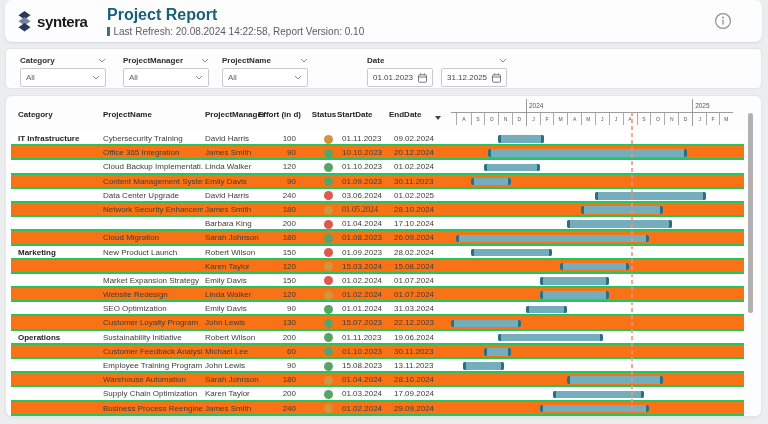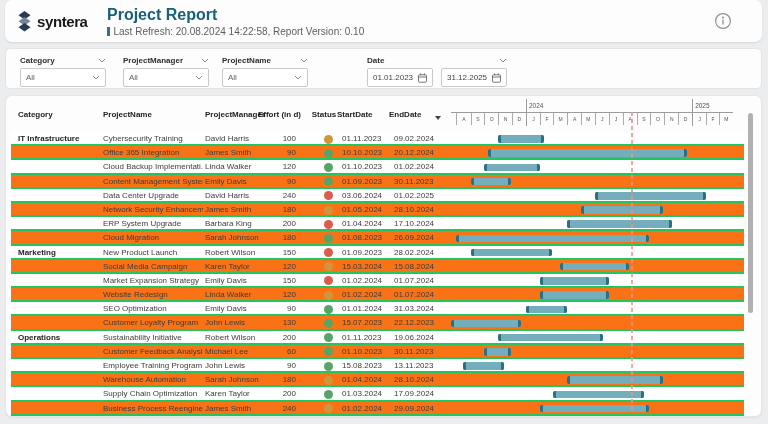--- a/index.html
+++ b/index.html
@@ -321,32 +321,31 @@
             <div class="bar-cap r" style="background: rgb(42, 112, 132);"></div>
           </div>
         </div>
       </div>
       <div class="row alt">
         <div class="cell cat" style="left: 7px; width: 84px;"></div>
         <div class="cell" style="left: 92px; width: 100px;">Network Security Enhancem...</div>
         <div class="cell" style="left: 194px; width: 58px;">James Smith</div>
         <div class="cell num" style="left: 247px; width: 38px;">180</div>
         <div class="status-dot" style="left: 313px; background: rgb(210, 149, 60);"></div>
-        <div class="cell" style="left: 331px; width: 50px;">01.05.2024</div>
+        <div class="cell" style="left: 331px; width: 50px; font-family: Liberation Serif, serif;">01.05.2024</div>
         <div class="cell" style="left: 383px; width: 50px;">28.10.2024</div>
         <div class="lane" style="left: 440px; width: 282px;">
           <div class="bar" style="left: 46.0548%; width: 28.9855%; background: rgb(116, 174, 188);">
             <div class="bar-cap l" style="background: rgb(42, 112, 132);"></div>
             <div class="bar-cap r" style="background: rgb(42, 112, 132);"></div>
           </div>
         </div>
       </div>
       <div class="row">
         <div class="cell cat" style="left: 7px; width: 84px;"></div>
-        <div class="cell" style="left: 92px; width: 100px;">ERP System Upgrade</div>
         <div class="cell" style="left: 194px; width: 58px;">Barbara King</div>
         <div class="cell num" style="left: 247px; width: 38px;">200</div>
         <div class="status-dot" style="left: 313px; background: rgb(221, 90, 79);"></div>
         <div class="cell" style="left: 331px; width: 50px;">01.04.2024</div>
         <div class="cell" style="left: 383px; width: 50px;">17.10.2024</div>
         <div class="lane" style="left: 440px; width: 282px;">
           <div class="bar" style="left: 41.2238%; width: 37.037%; background: rgb(116, 174, 188);">
             <div class="bar-cap l" style="background: rgb(42, 112, 132);"></div>
             <div class="bar-cap r" style="background: rgb(42, 112, 132);"></div>
           </div>
@@ -377,21 +376,20 @@
         <div class="cell" style="left: 383px; width: 50px;">28.02.2024</div>
         <div class="lane" style="left: 440px; width: 282px;">
           <div class="bar" style="left: 6.92432%; width: 28.9855%; background: rgb(116, 174, 188);">
             <div class="bar-cap l" style="background: rgb(42, 112, 132);"></div>
             <div class="bar-cap r" style="background: rgb(42, 112, 132);"></div>
           </div>
         </div>
       </div>
       <div class="row alt">
         <div class="cell cat" style="left: 7px; width: 84px;"></div>
-        <div class="cell" style="left: 92px; width: 100px;">Social Media Campaign</div>
         <div class="cell" style="left: 194px; width: 58px;">Karen Taylor</div>
         <div class="cell num" style="left: 247px; width: 38px;">120</div>
         <div class="status-dot" style="left: 313px; background: rgb(210, 149, 60);"></div>
         <div class="cell" style="left: 331px; width: 50px;">15.03.2024</div>
         <div class="cell" style="left: 383px; width: 50px;">15.08.2024</div>
         <div class="lane" style="left: 440px; width: 282px;">
           <div class="bar" style="left: 38.4863%; width: 24.6377%; background: rgb(116, 174, 188);">
             <div class="bar-cap l" style="background: rgb(42, 112, 132);"></div>
             <div class="bar-cap r" style="background: rgb(42, 112, 132);"></div>
           </div>

